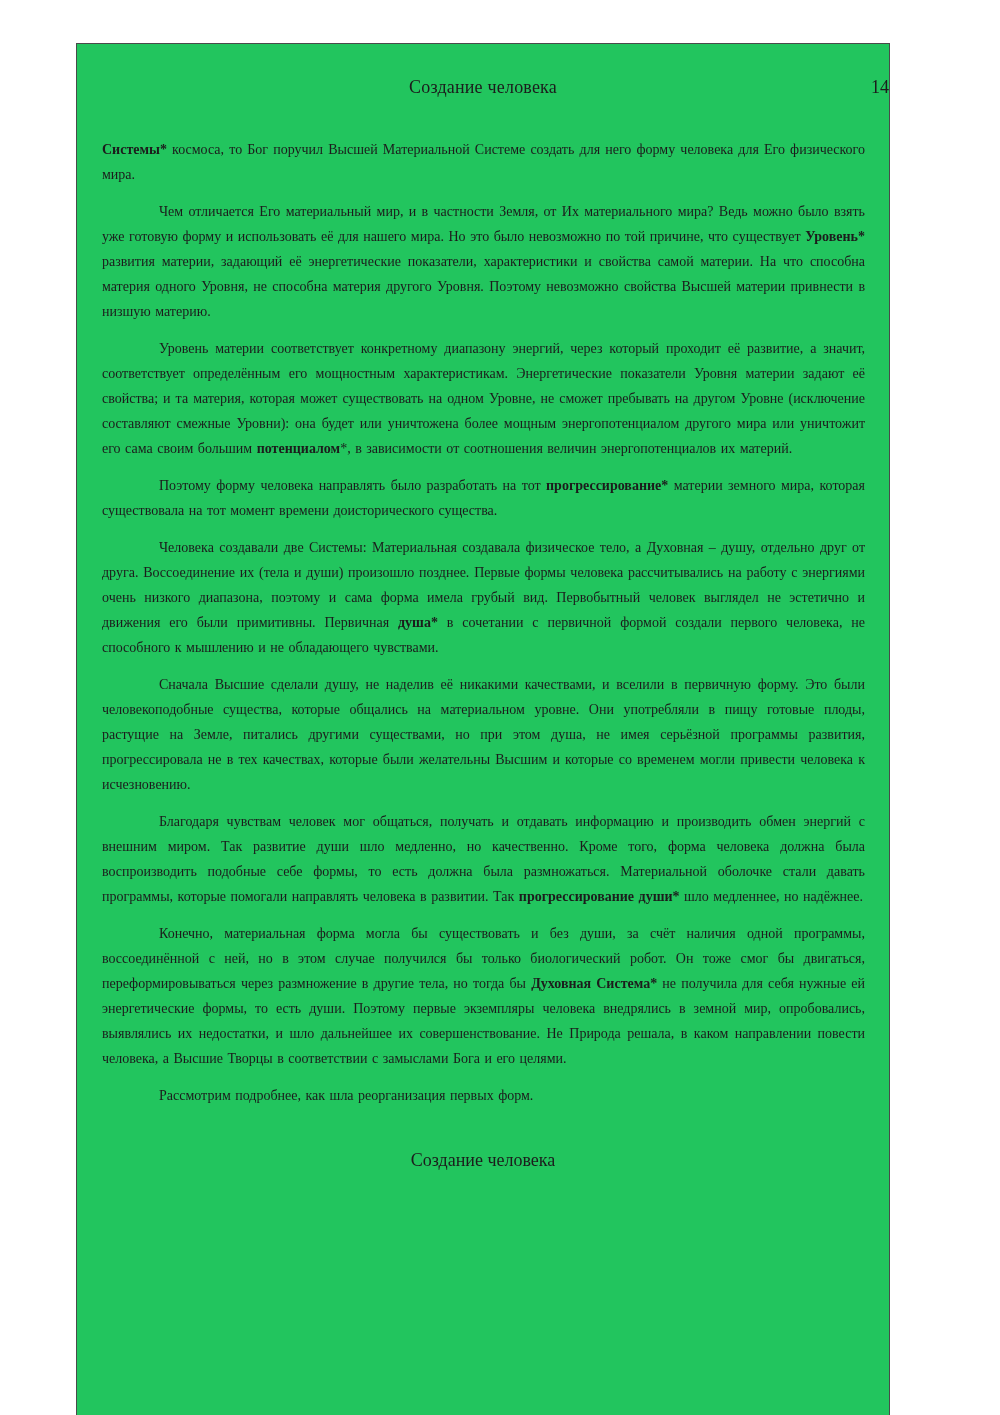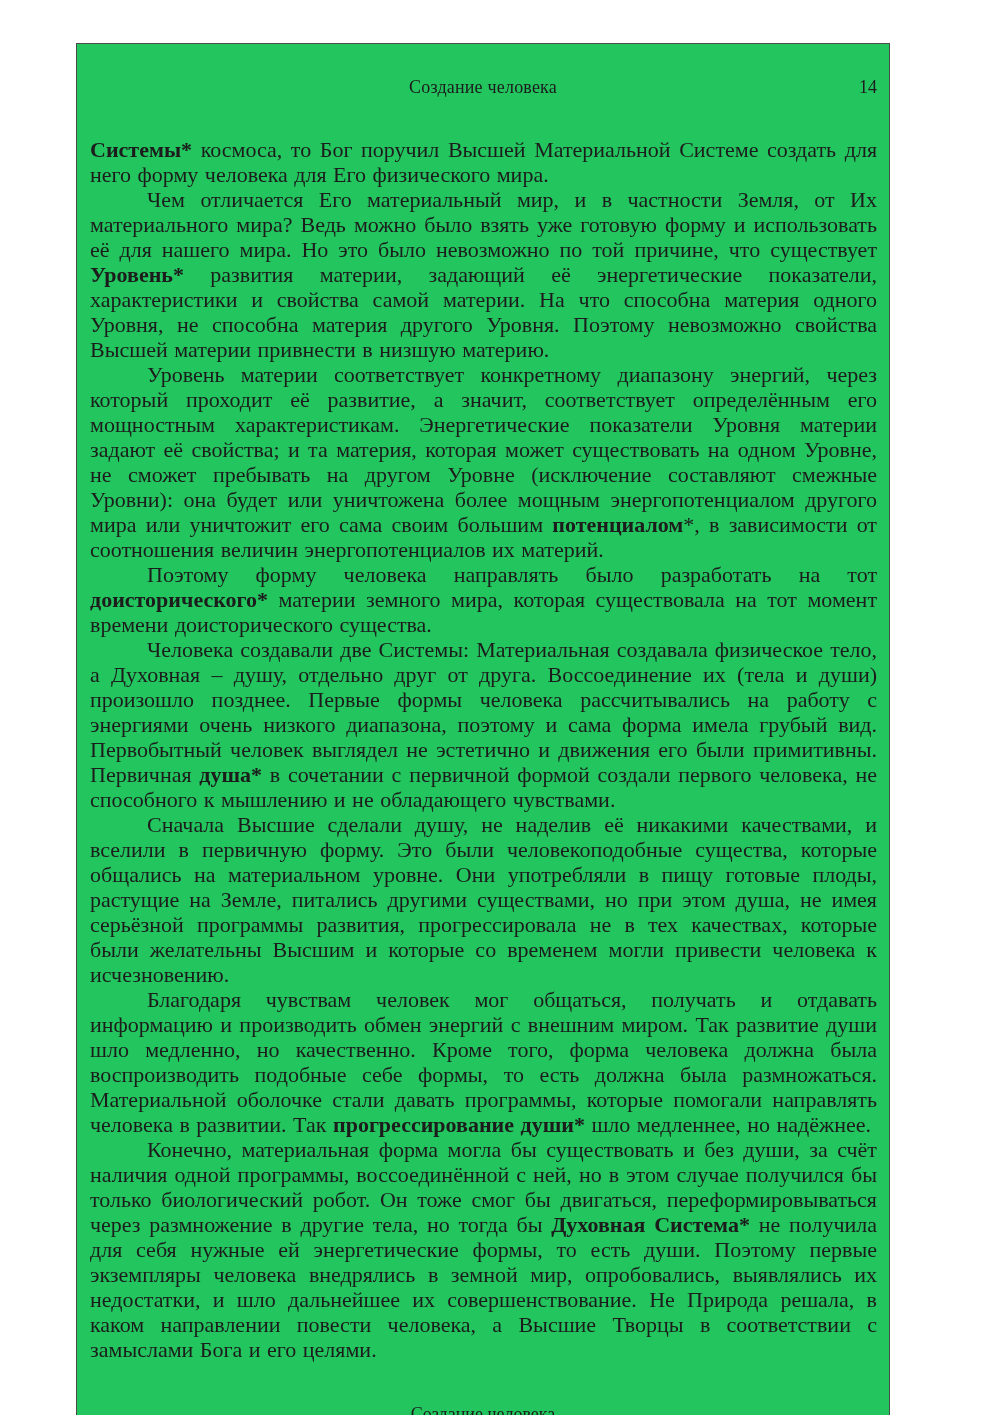--- a/index.html
+++ b/index.html
@@ -29,29 +29,29 @@
     margin-top: 33px;
     height: 22px;
     font-size: 18px;
   }
   .page-header .header-title {
     text-align: center;
     letter-spacing: 0.2px;
   }
   .page-header .page-number {
     position: absolute;
-    right: 12px;
+    right: 0;
     top: 0;
   }
   .body-text {
     margin: 38px 12px 0 13px;
   }
   p.para {
-    margin: 0;
-    font-size: 22px;
+    margin: 12px;
+    font-size: 14px;
     line-height: 25px;
     text-align: justify;
     word-spacing: 1px;
   }
   p.para.indent {
     text-indent: 57px;
   }
   .bold {
     font-weight: bold;
   }
@@ -69,22 +69,23 @@
   <div class="page-header">
     <div class="header-title">Создание человека</div>
     <div class="page-number">14</div>
   </div>
 
   <div class="body-text">
 
   <p class="para"><span class="bold">Системы*</span><span class=""> космоса, то Бог поручил Высшей Материальной Системе создать для него форму человека для Его физического мира.</span></p>
       <p class="para indent"><span class="">Чем отличается Его материальный мир, и в частности Земля, от Их материального мира? Ведь можно было взять уже готовую форму и использовать её для нашего мира. Но это было невозможно по той причине, что существует </span><span class="bold">Уровень*</span><span class=""> развития материи, задающий её энергетические показатели, характеристики и свойства самой материи. На что способна материя одного Уровня, не способна материя другого Уровня. Поэтому невозможно свойства Высшей материи привнести в низшую материю.</span></p>
       <p class="para indent"><span class="">Уровень материи соответствует конкретному диапазону энергий, через который проходит её развитие, а значит, соответствует определённым его мощностным характеристикам. Энергетические показатели Уровня материи задают её свойства; и та материя, которая может существовать на одном Уровне, не сможет пребывать на другом Уровне (исключение составляют смежные Уровни): она будет или уничтожена более мощным энергопотенциалом другого мира или уничтожит его сама своим большим </span><span class="bold">потенциалом</span><span class="">*, в зависимости от соотношения величин энергопотенциалов их материй.</span></p>
-      <p class="para indent"><span class="">Поэтому форму человека направлять было разработать на тот </span><span class="bold">доисторического*</span><span class=""> материи земного мира, которая существовала на тот момент времени доисторического существа.</span></p>
+      <p class="para indent"><span class="">Поэтому форму человека направлять было разработать на тот </span><span class="bold">прогрессирование*</span><span class=""> материи земного мира, которая существовала на тот момент времени доисторического существа.</span></p>
       <p class="para indent"><span class="">Человека создавали две Системы: Материальная создавала физическое тело, а Духовная – душу, отдельно друг от друга. Воссоединение их (тела и души) произошло позднее. Первые формы человека рассчитывались на работу с энергиями очень низкого диапазона, поэтому и сама форма имела грубый вид. Первобытный человек выглядел не эстетично и движения его были примитивны. Первичная </span><span class="bold">душа*</span><span class=""> в сочетании с первичной формой создали первого человека, не способного к мышлению и не обладающего чувствами.</span></p>
       <p class="para indent"><span class="">Сначала Высшие сделали душу, не наделив её никакими качествами, и вселили в первичную форму. Это были человекоподобные существа, которые общались на материальном уровне. Они употребляли в пищу готовые плоды, растущие на Земле, питались другими существами, но при этом душа, не имея серьёзной программы развития, прогрессировала не в тех качествах, которые были желательны Высшим и которые со временем могли привести человека к исчезновению.</span></p>
       <p class="para indent"><span class="">Благодаря чувствам человек мог общаться, получать и отдавать информацию и производить обмен энергий с внешним миром. Так развитие души шло медленно, но качественно. Кроме того, форма человека должна была воспроизводить подобные себе формы, то есть должна была размножаться. Материальной оболочке стали давать программы, которые помогали направлять человека в развитии. Так </span><span class="bold">прогрессирование души*</span><span class=""> шло медленнее, но надёжнее.</span></p>
       <p class="para indent"><span class="">Конечно, материальная форма могла бы существовать и без души, за счёт наличия одной программы, воссоединённой с ней, но в этом случае получился бы только биологический робот. Он тоже смог бы двигаться, переформировываться через размножение в другие тела, но тогда бы </span><span class="bold">Духовная Система*</span><span class=""> не получила для себя нужные ей энергетические формы, то есть души. Поэтому первые экземпляры человека внедрялись в земной мир, опробовались, выявлялись их недостатки, и шло дальнейшее их совершенствование. Не Природа решала, в каком направлении повести человека, а Высшие Творцы в соответствии с замыслами Бога и его целями.</span></p>
+      <p class="para indent"><span class="">Рассмотрим подробнее, как шла реорганизация первых форм.</span></p>
     </div>
 
   <div class="footer-title">Создание человека</div>
 
 </div>
 
 </body></html>

